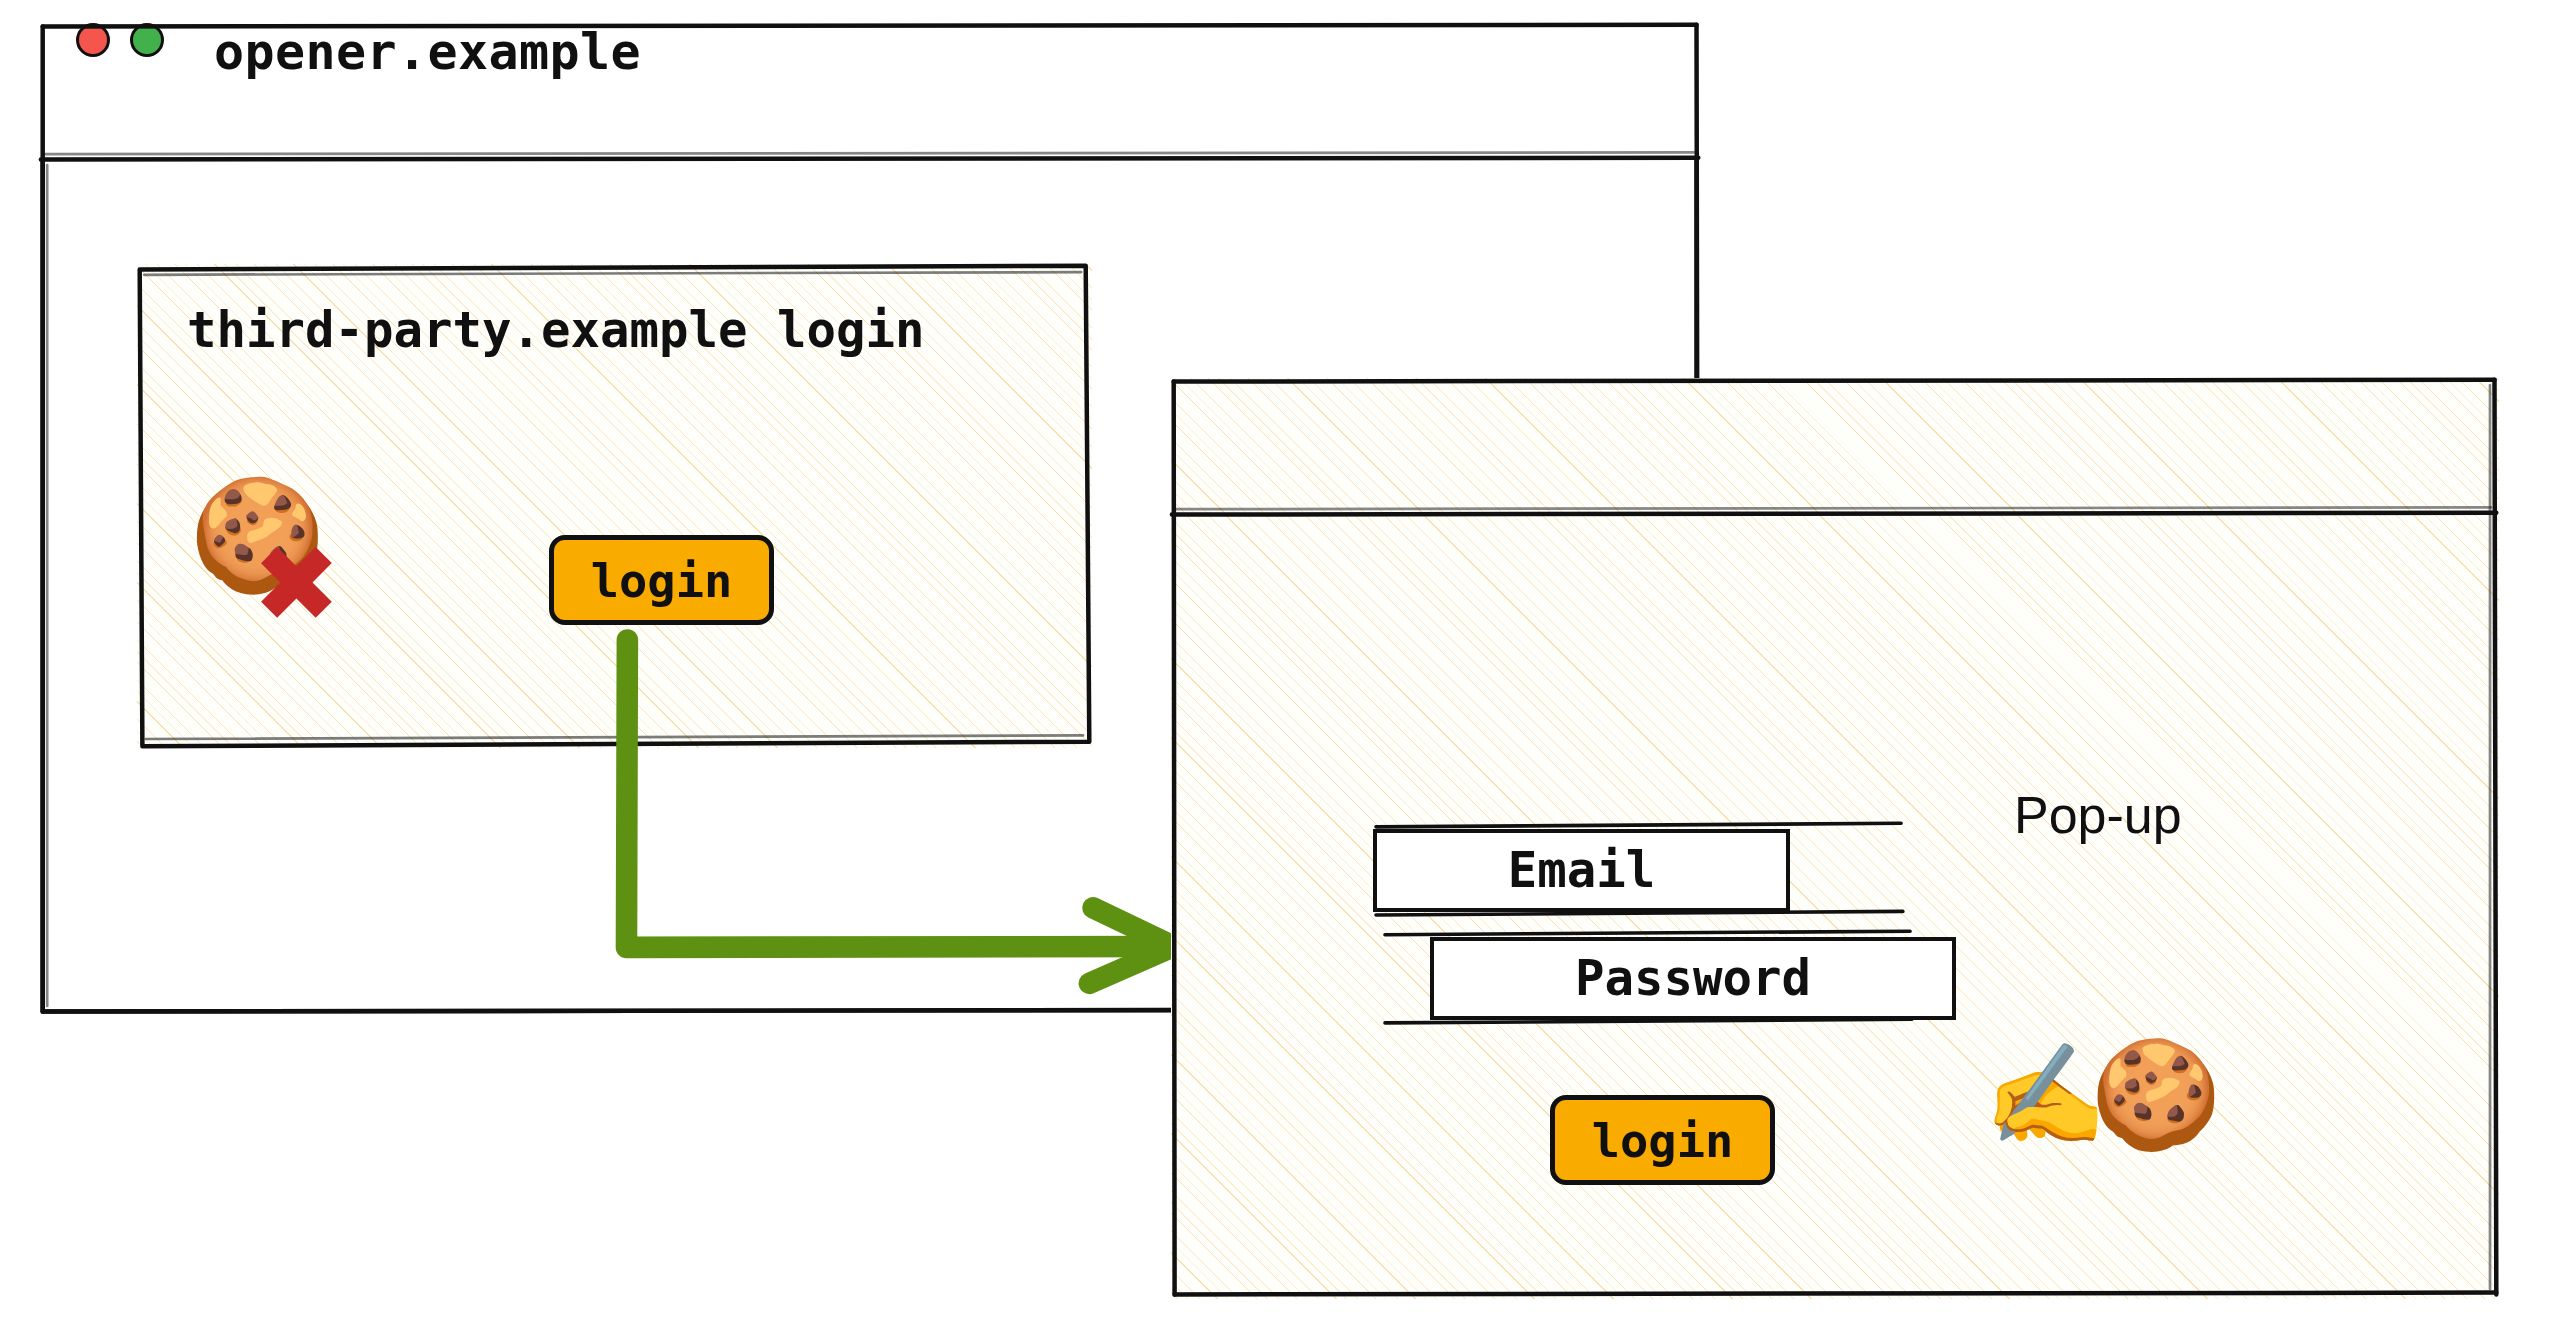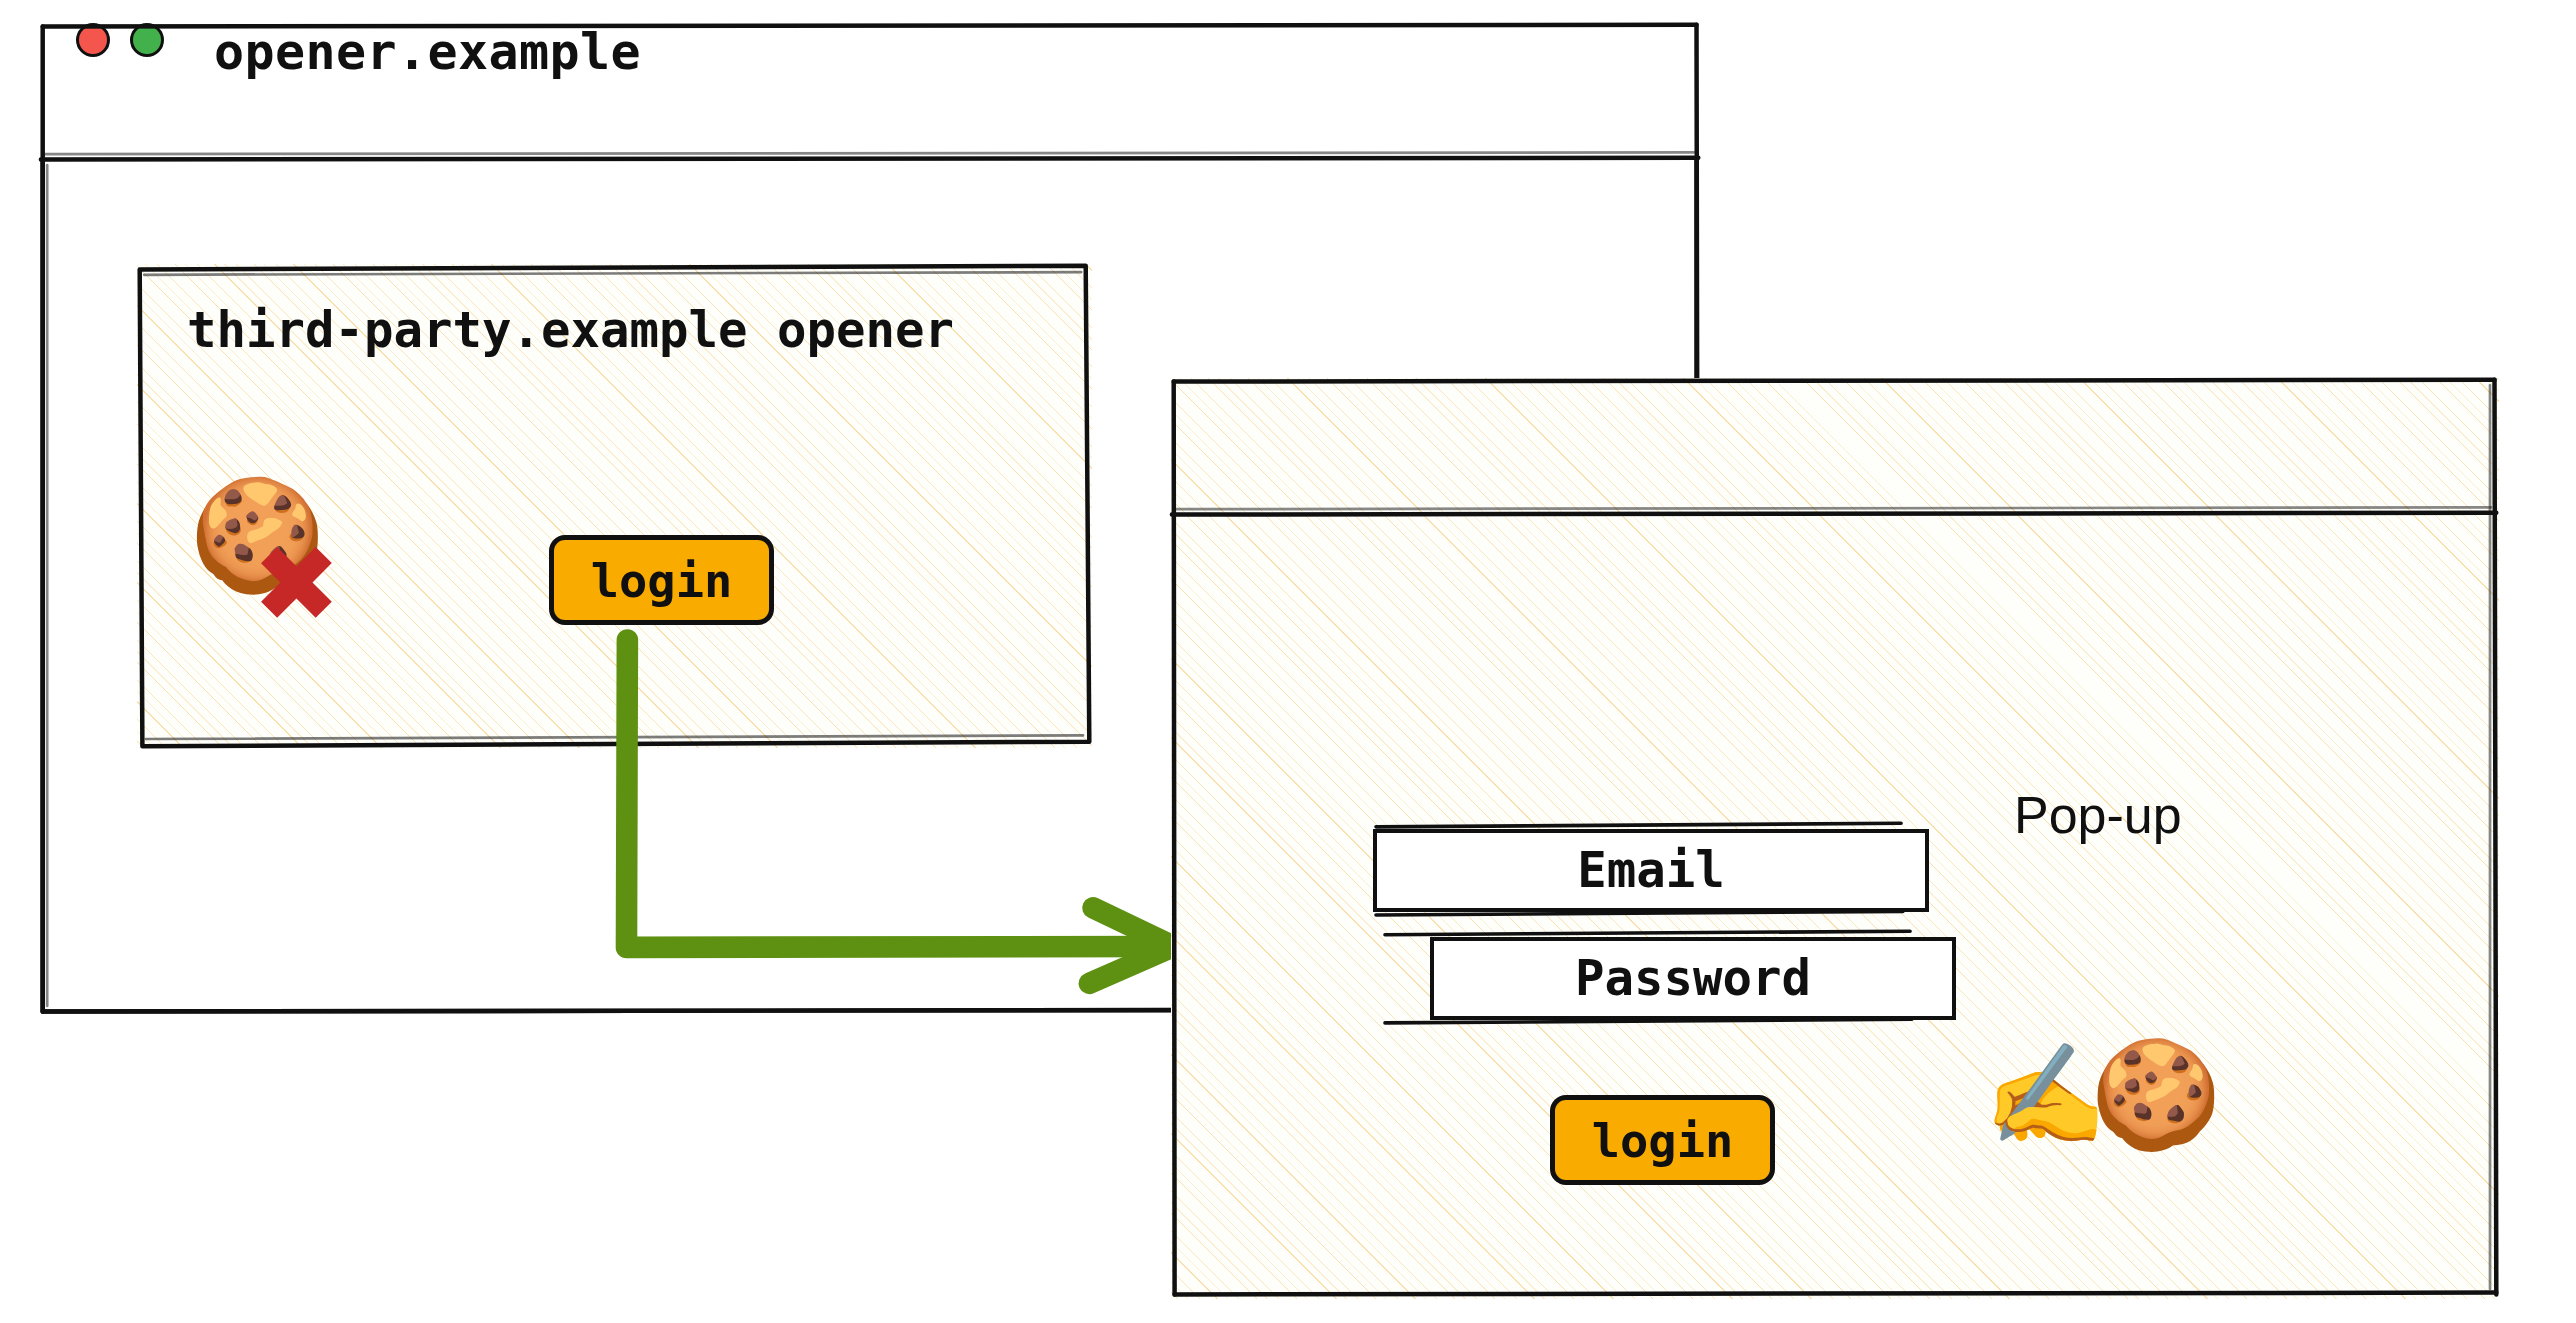--- a/index.html
+++ b/index.html
@@ -202,21 +202,21 @@
     display: flex;
     align-items: center;
     justify-content: center;
     font-family: "DejaVu Sans Mono", monospace;
     font-size: 49px;
     font-weight: 700;
     color: #101010;
     cursor: text;
     z-index: 5;
   }
-  #email-field    { left: 202px; top: 316px; width: 556px; height: 83px; }
+  #email-field    { left: 202px; top: 316px; width: 417px; height: 83px; }
   #password-field { left: 211px; top: 424px; width: 526px; height: 83px; margin-left: 48px; }
 
   
   #popup-label {
     position: absolute;
     left: 843px; top: 272px;
     font-family: "Liberation Sans", sans-serif;
     font-size: 52px;
     font-weight: 400;
     color: #101010;
@@ -267,21 +267,21 @@
         <span class="dot red"></span>
         <span class="dot green"></span>
       </div>
       <span class="win-title">opener.example</span>
     </div>
 
     <div class="win-body" id="opener-body">
 
       <div id="iframe-block" class="hatch">
 
-        <span id="iframe-title">third-party.example opener</span>
+        <span id="iframe-title">third-party.example login</span>
 
         <span class="emoji" id="iframe-cookie">🍪</span>
         <span class="emoji" id="iframe-cookie-x">✖</span>
 
         <div class="login-btn" id="iframe-login-btn">login</div>
 
         <svg class="frame-svg" viewBox="0 0 1062 538" preserveAspectRatio="none">
           <path d="M3,6 L1055,2 L1059,531 L6,536 Z"></path>
           <path d="M8,12 L1050,9" style="stroke-width:3;opacity:0.55"></path>
           <path d="M10,528 L1052,524" style="stroke-width:3;opacity:0.55"></path>

